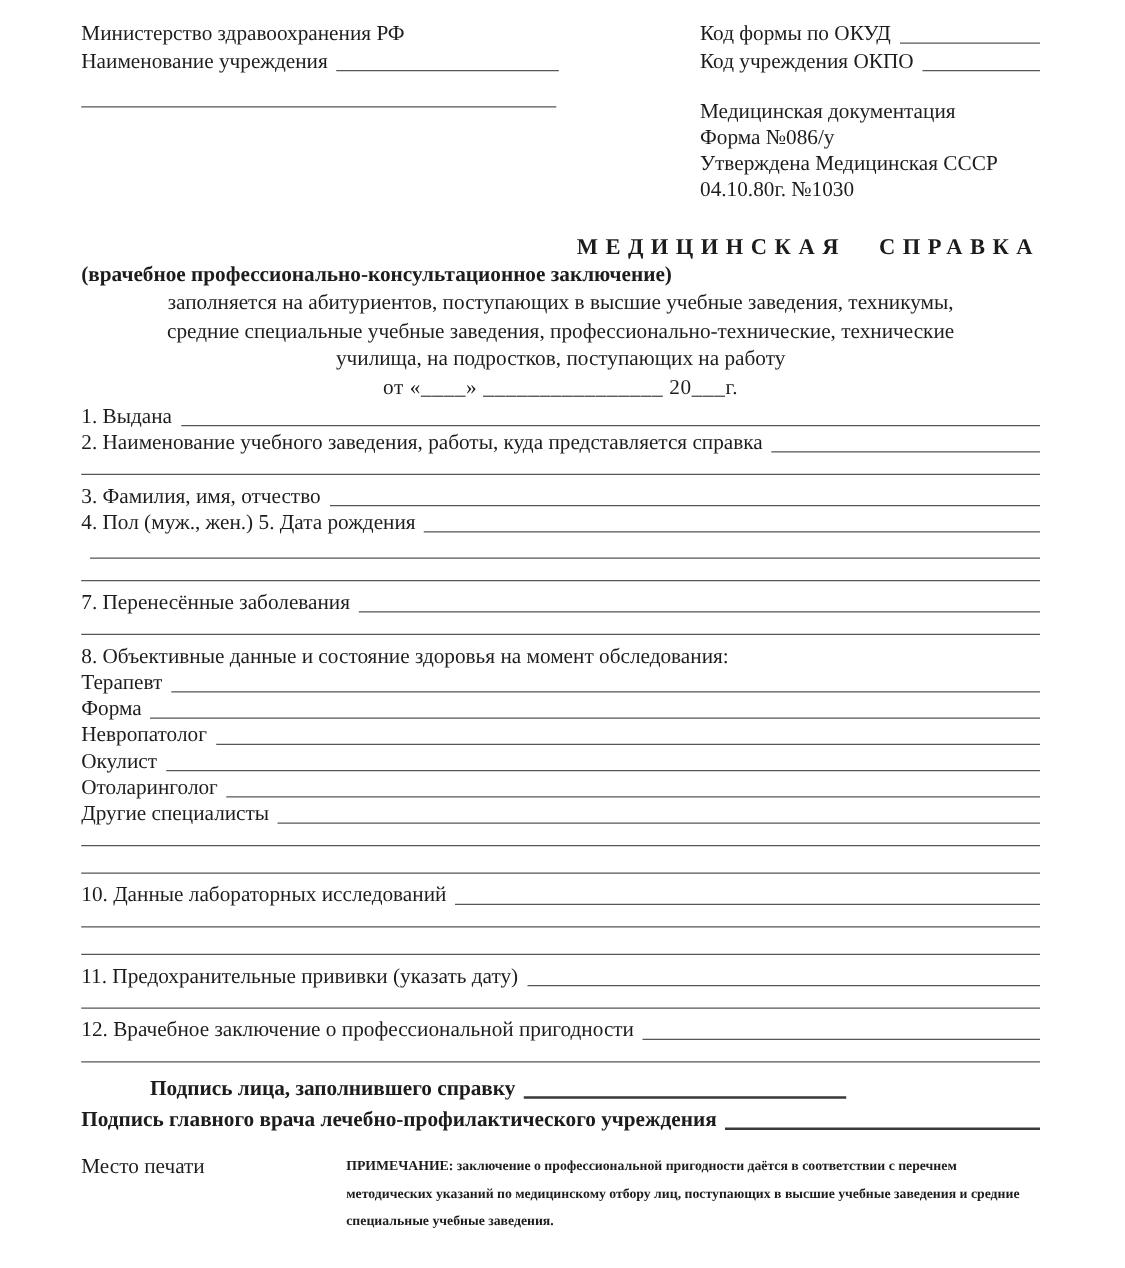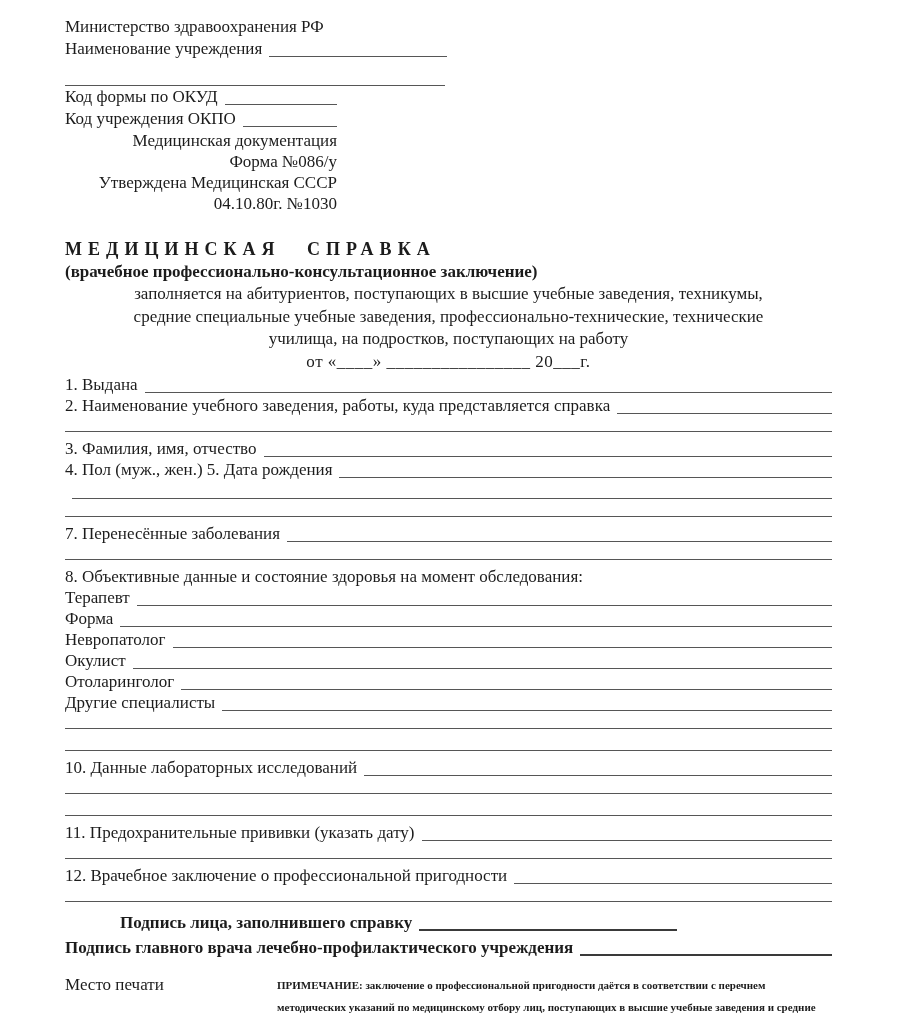--- a/index.html
+++ b/index.html
@@ -8,40 +8,40 @@
     width:900px; height:1014px;
     background:#ffffff;
     color:#1c1c1c;
     font-family:"Liberation Serif","DejaVu Serif",serif;
     font-size:17px;
     box-sizing:border-box;
     padding:16px 68px 0 65px;
     overflow:hidden;
   }
   
-  .header { display:flex; justify-content:space-between;flex-direction:column; }
+  .header { display:flex; justify-content:space-between; }
   .hl { width:382px; }
   .hl .t-row { line-height:22px; display:flex; }
   .hl .lbl { white-space:nowrap; }
   .hr { width:272px; }
   .hr .t-row { line-height:22px; display:flex; }
   .fill {
     flex:1 1 auto;
     border-bottom:1px solid #565656;
     margin:0 0 3px 7px;
     min-width:20px;
   }
   .lone-line {
     border-bottom:1px solid #565656;
     height:13px; margin-top:12px; width:380px;
   }
-  .doc-block { text-align:right; line-height:21px; }
+  .doc-block { margin-top:18px; text-align:left; line-height:21px; }
   
   .title {
-    margin-top:24px; text-align:left;
+    margin-top:24px; text-align:right;
     font-weight:bold; font-size:18px;
     letter-spacing:6px; word-spacing:16px;
     line-height:22px;
   }
   .subtitle { font-weight:bold; line-height:23px; }
   .desc { text-align:center; line-height:22.5px; }
   .date-line { text-align:center; line-height:22px; letter-spacing:0.5px; }
   
   .fields { margin-top:1px; }
   .row { display:flex; height:21px; line-height:21px; }

